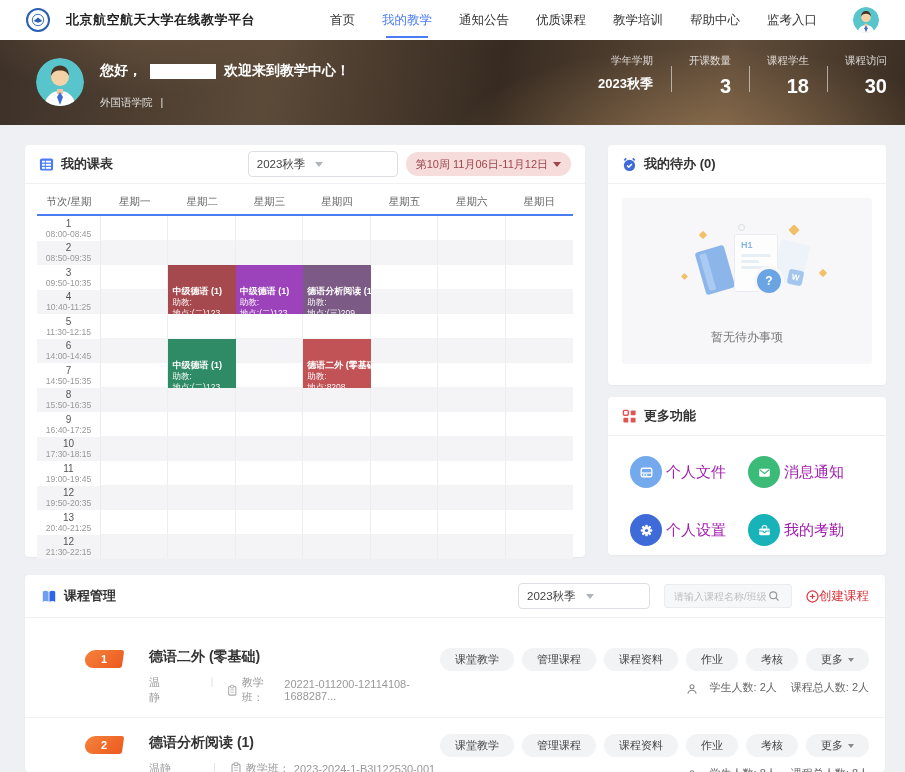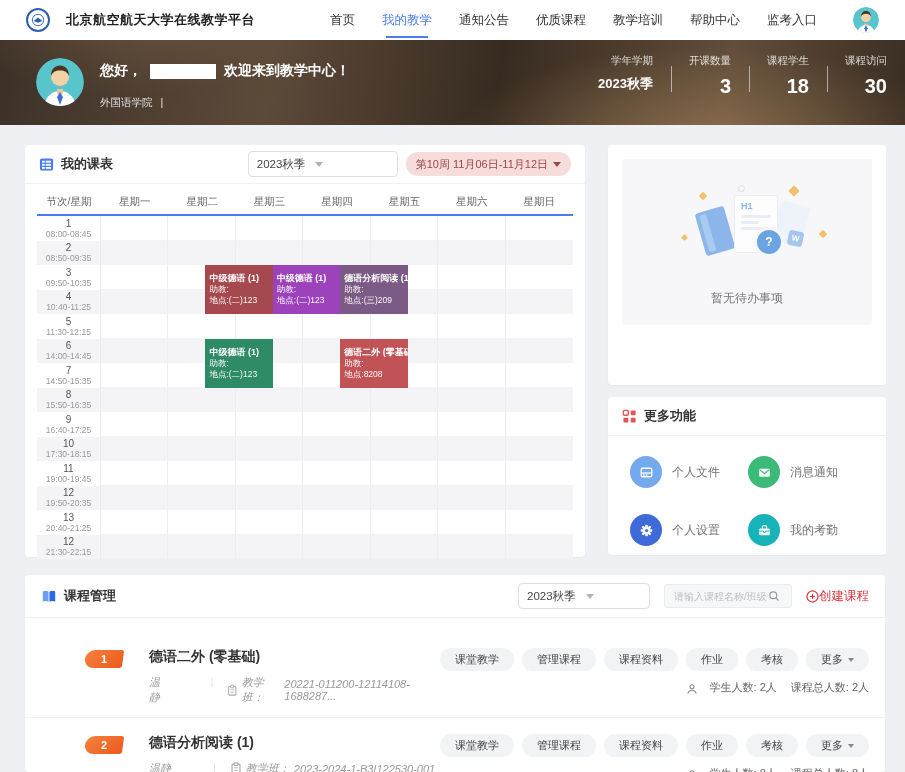--- a/index.html
+++ b/index.html
@@ -53,21 +53,21 @@
   .tt-head{display:grid;grid-template-columns:64px repeat(7,1fr);height:24px;align-items:center;
            font-size:10.5px;color:#666;text-align:center;border-bottom:2px solid #4a7cf5;}
   #tt-body{position:relative;}
   .tt-row{display:grid;grid-template-columns:64px repeat(7,1fr);height:24.5px;box-sizing:border-box;}
   .tt-row.alt{background:#f4f4f6;}
   .tt-period{display:flex;flex-direction:column;align-items:center;justify-content:center;border-right:1px solid #ebebeb;}
   .tt-no{font-size:10px;color:#555;line-height:11px;}
   .tt-time{font-size:8.5px;color:#999;line-height:10px;}
   .tt-cell{border-right:1px solid #ededee;border-bottom:1px solid #f3f3f4;}
   .tt-cell:last-child{border-right:none;}
-  .tt-event{position:absolute;color:#fff;box-sizing:border-box;padding:7px 4px;overflow:hidden;cursor:pointer;z-index:2;margin-left:37px;}
+  .tt-event{position:absolute;color:#fff;box-sizing:border-box;padding:20px 4px;overflow:hidden;cursor:pointer;z-index:2;}
   .tt-ev-title{font-size:9px;font-weight:bold;line-height:12px;white-space:nowrap;}
   .tt-ev-line{font-size:8.5px;line-height:11px;opacity:.95;white-space:nowrap;}
   
   #todo-card{left:608px;top:145px;width:278px;height:240px;}
   .todo-panel{margin:14px;height:166px;background:#f7f7f9;border-radius:3px;position:relative;}
   .illus{position:absolute;left:50%;top:26px;transform:translateX(-50%);width:210px;height:96px;}
   .il-book{position:absolute;left:58px;top:24px;width:30px;height:44px;background:#8cb6ea;border-radius:3px;transform:rotate(-16deg);}
   .il-book::after{content:"";position:absolute;left:4px;top:3px;bottom:3px;width:7px;background:#a9cbf2;border-radius:2px;}
   .il-doc{position:absolute;left:92px;top:10px;width:44px;height:58px;background:#fdfdfe;border:1px solid #e9edf3;border-radius:3px;box-sizing:border-box;padding:5px 6px;}
   .il-h1{color:#8cb6ea;font-weight:bold;font-size:9px;margin-bottom:4px;}
@@ -77,42 +77,42 @@
   .il-w{position:absolute;left:146px;top:46px;width:15px;height:15px;background:#a5c6ec;border-radius:3px;color:#fff;
         font-size:8px;font-weight:bold;display:flex;align-items:center;justify-content:center;transform:rotate(12deg);}
   .il-q{position:absolute;left:112px;top:42px;width:24px;height:24px;border-radius:50%;background:#6ba4e3;border:3px solid #f7f7f9;
         color:#fff;font-size:12px;font-weight:bold;display:flex;align-items:center;justify-content:center;}
   .sp{position:absolute;background:#f3c06a;transform:rotate(45deg);border-radius:1px;}
   .sp.ring{background:transparent;border:1.5px solid #d9dee5;border-radius:50%;transform:none;}
   .todo-empty{position:absolute;left:0;right:0;bottom:18px;text-align:center;font-size:12px;color:#777;}
   
   #more-card{left:608px;top:397px;width:278px;height:158px;}
   .more-grid{display:grid;grid-template-columns:1fr 1fr;padding:20px 20px 0 22px;row-gap:26px;}
-  .more-item{display:flex;align-items:center;gap:10px;font-size:12px;color:#737373;cursor:pointer;}
+  .more-item{display:flex;align-items:center;gap:4px;font-size:15px;color:#a21caf;cursor:pointer;}
   .more-circle{width:32px;height:32px;border-radius:50%;display:flex;align-items:center;justify-content:center;flex:none;}
   
   #course-card{left:25px;top:575px;width:860px;height:197px;}
   #course-card .card-head{height:42px;padding:0 16px;}
   #course-select{width:132px;}
   .searchbox{margin-left:14px;width:128px;height:24px;background:#f6f7f8;border:1px solid #ececec;border-radius:3px;
              display:flex;align-items:center;padding:0 7px;box-sizing:border-box;}
   .searchbox input{border:none;outline:none;background:transparent;font-size:10px;width:92px;color:#333;
                    font-family:"Liberation Sans","DejaVu Sans",sans-serif;}
   .searchbox input::placeholder{color:#bfbfbf;}
   .create-btn{margin-left:14px;display:flex;align-items:center;gap:0;color:#d9363e;font-size:12.5px;cursor:pointer;white-space:nowrap;}
   .course-list{padding-top:14px;}
   .course-row{display:flex;padding:16px 16px 12px 60px;position:relative;align-items:flex-start;}
   .course-row+.course-row{border-top:1px solid #f2f2f2;}
   .badge{min-width:38px;height:18px;border-radius:10px 3px 3px 10px;background:linear-gradient(135deg,#f5823c,#ec5a1e);
          color:#fff;font-size:11px;font-weight:bold;display:flex;align-items:center;justify-content:center;
          margin-right:26px;margin-top:2px;transform:skewX(-8deg);}
   .badge span{transform:skewX(8deg);}
   .course-main{display:flex;flex-direction:column;}
   .course-title{font-size:14px;font-weight:bold;color:#333;cursor:pointer;}
-  .course-meta{display:flex;align-items:flex-start;margin-top:9px;font-size:11px;color:#999;font-style:italic;}
+  .course-meta{display:flex;align-items:flex-start;margin-top:9px;font-size:11px;color:#999;}
   .meta-sep{color:#e3e3e3;margin:0 14px 0 42px;}
   .meta-class{display:flex;align-items:center;gap:4px;}
   .course-right{margin-left:auto;display:flex;flex-direction:column;align-items:flex-end;gap:9px;}
   .actions{display:flex;gap:8px;}
   .pill{height:23px;border-radius:12px;background:#f2f3f5;font-size:11px;color:#444;display:flex;align-items:center;
         padding:0 15px;cursor:pointer;white-space:nowrap;}
   .pill .mcaret{width:0;height:0;border-left:3.5px solid transparent;border-right:3.5px solid transparent;
                 border-top:4px solid #888;margin-left:5px;}
   .course-stats{display:flex;align-items:center;gap:14px;font-size:11px;color:#666;}
   .course-stats .pico{display:flex;align-items:flex-end;gap:12px;}
@@ -428,20 +428,28 @@
         <div class="tt-event" style="left: 266.286px; width: 67.4286px; top: 122.5px; height: 49px; background: rgb(193, 83, 86);">
           <div class="tt-ev-title">德语二外 (零基础)</div>
           <div class="tt-ev-line">助教:</div>
           <div class="tt-ev-line">地点:8208</div>
         </div>
       </div>
   </div>
 </div>
 
 <div class="card" id="todo-card">
+  <div class="card-head">
+    <svg width="15" height="15" viewBox="0 0 16 16">
+        <path d="M2.5 3.5 4.5 1.5M13.5 3.5 11.5 1.5" stroke="#3f6bd8" stroke-width="1.8" fill="none"></path>
+        <circle cx="8" cy="9" r="6" fill="#3f6bd8"></circle>
+        <path d="M5.4 9l1.8 1.8 3.4-3.4" stroke="#fff" stroke-width="1.6" fill="none"></path>
+      </svg>
+    <span class="card-title"><span>我的待办</span> <span>(0)</span></span>
+  </div>
   <div class="todo-panel">
     <div class="illus">
       <span class="sp" style="left:40px;top:50px;width:5px;height:5px;"></span>
       <span class="sp" style="left:58px;top:8px;width:6px;height:6px;"></span>
       <span class="sp" style="left:148px;top:2px;width:8px;height:8px;"></span>
       <span class="sp" style="left:178px;top:46px;width:6px;height:6px;"></span>
       <span class="sp ring" style="left:96px;top:0px;width:5px;height:5px;"></span>
       <div class="il-book"></div>
       <div class="il-doc2"></div>
       <div class="il-doc">

